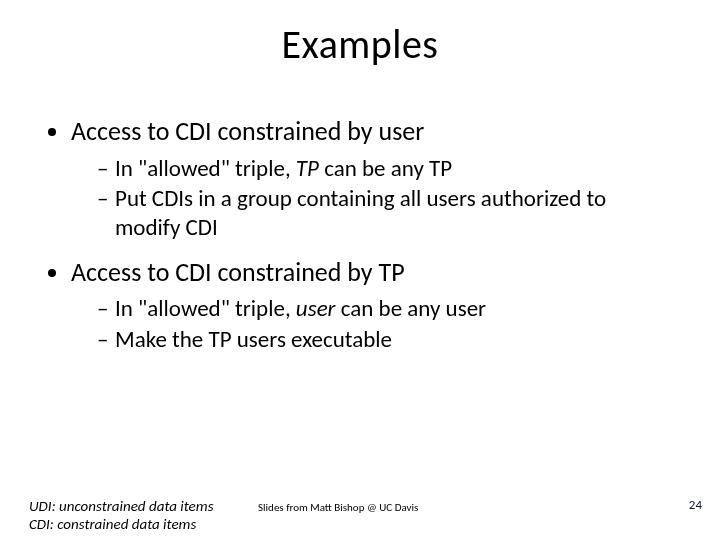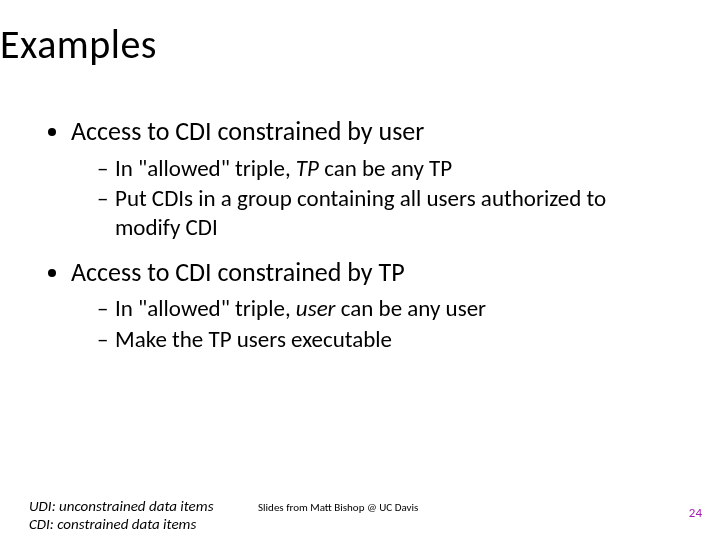--- a/index.html
+++ b/index.html
@@ -16,20 +16,21 @@
     position: relative;
     width: 720px;
     height: 540px;
     box-sizing: border-box;
   }
   .title {
     position: absolute;
     top: 20px;
     left: 0;
     width: 720px;
+    text-align: center;
     font-size: 40px;
     font-weight: 400;
     letter-spacing: 0.5px;
   }
   .content {
     position: absolute;
     top: 115px;
     left: 45px;
     right: 50px;
   }
@@ -75,23 +76,23 @@
   .footer-credit {
     position: absolute;
     left: 258px;
     bottom: 26px;
     font-size: 11px;
     color: #000;
   }
   .page-num {
     position: absolute;
     right: 18px;
-    bottom: 20px;
+    bottom: 28px;
     font-size: 13px;
-    color: #a21caf;
+    color: #0f172a;
   }
 </style>
 </head>
 <body>
 
 <div class="slide">
 
   <div class="title">Examples</div>
 
   <div class="content">

